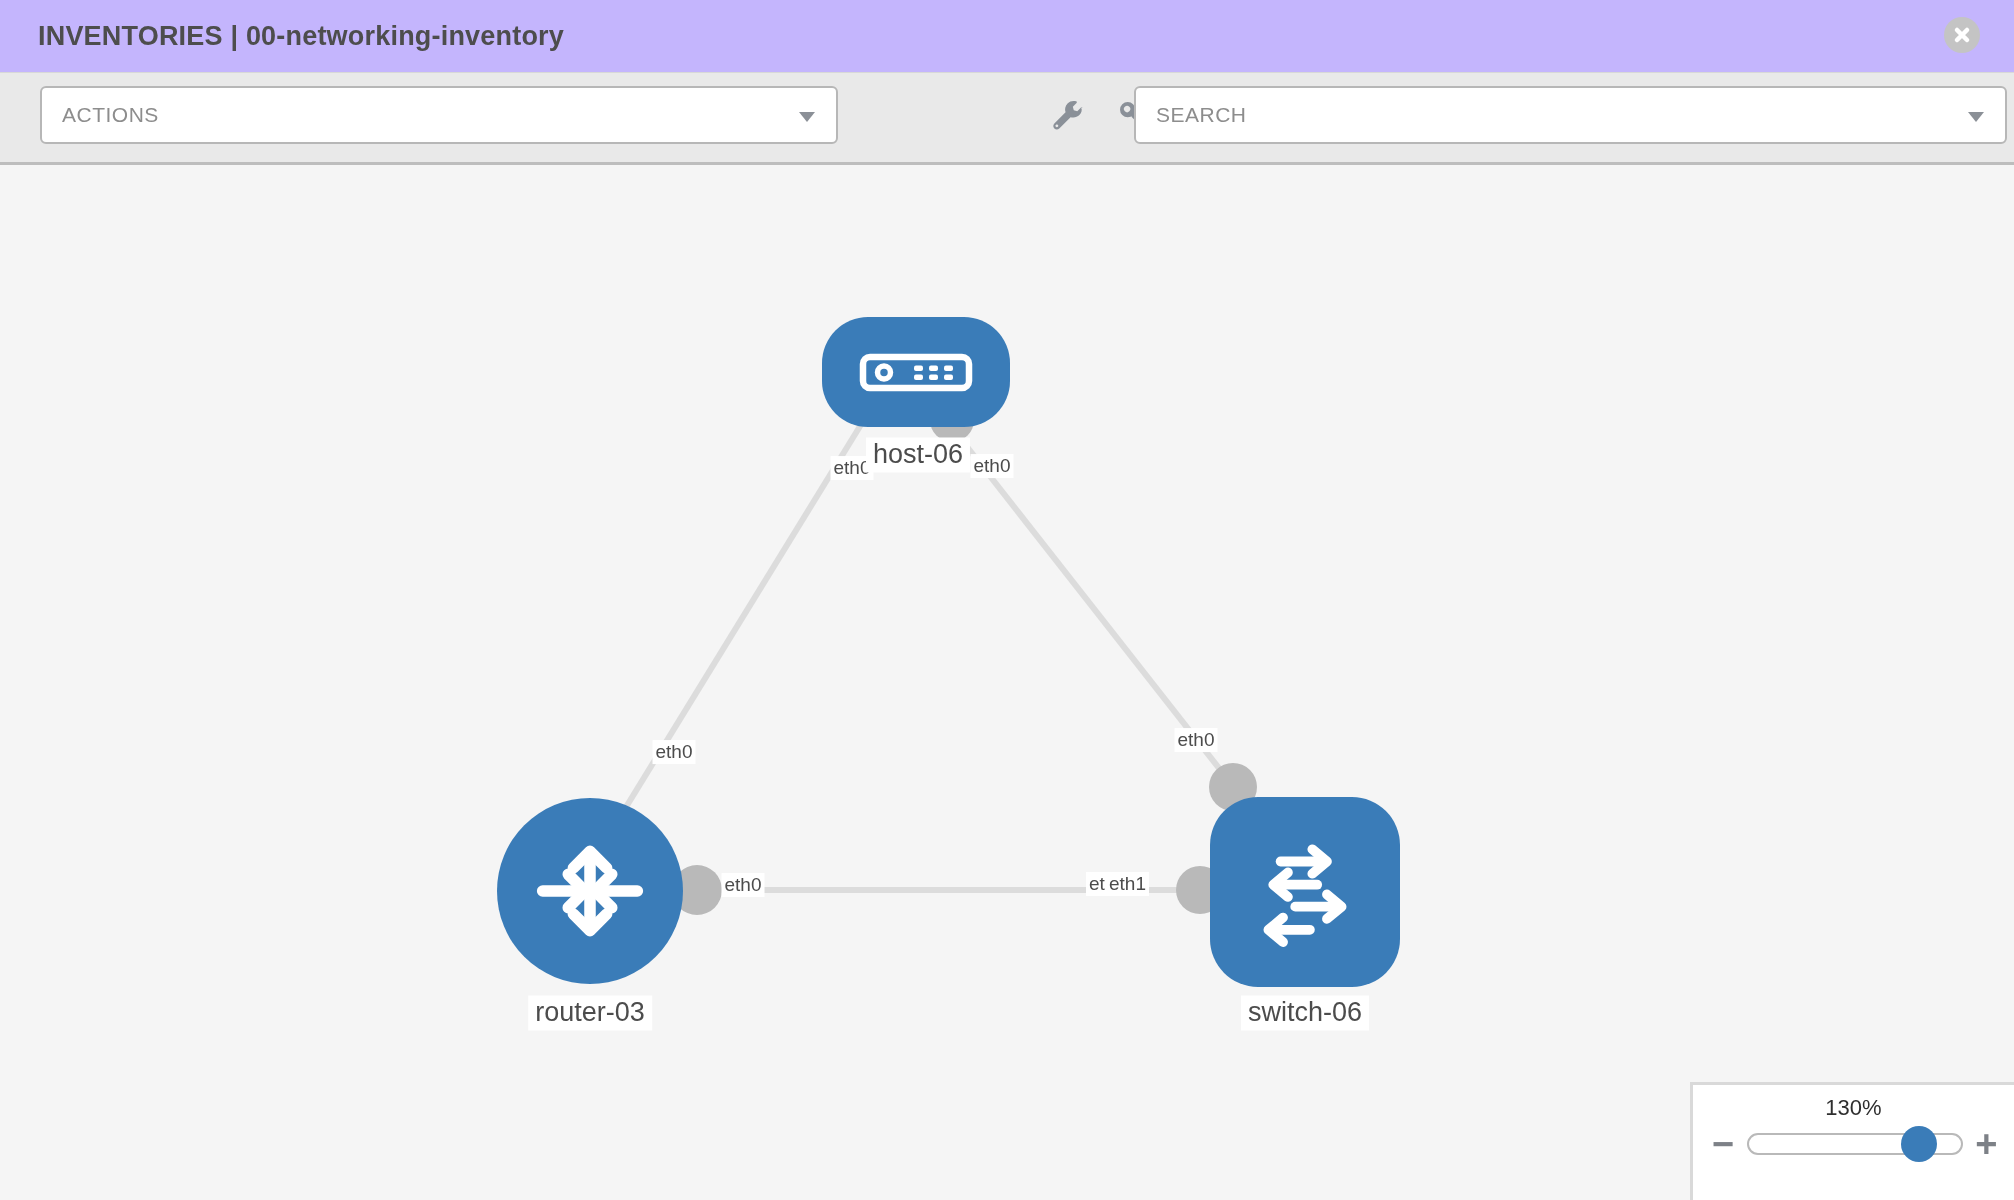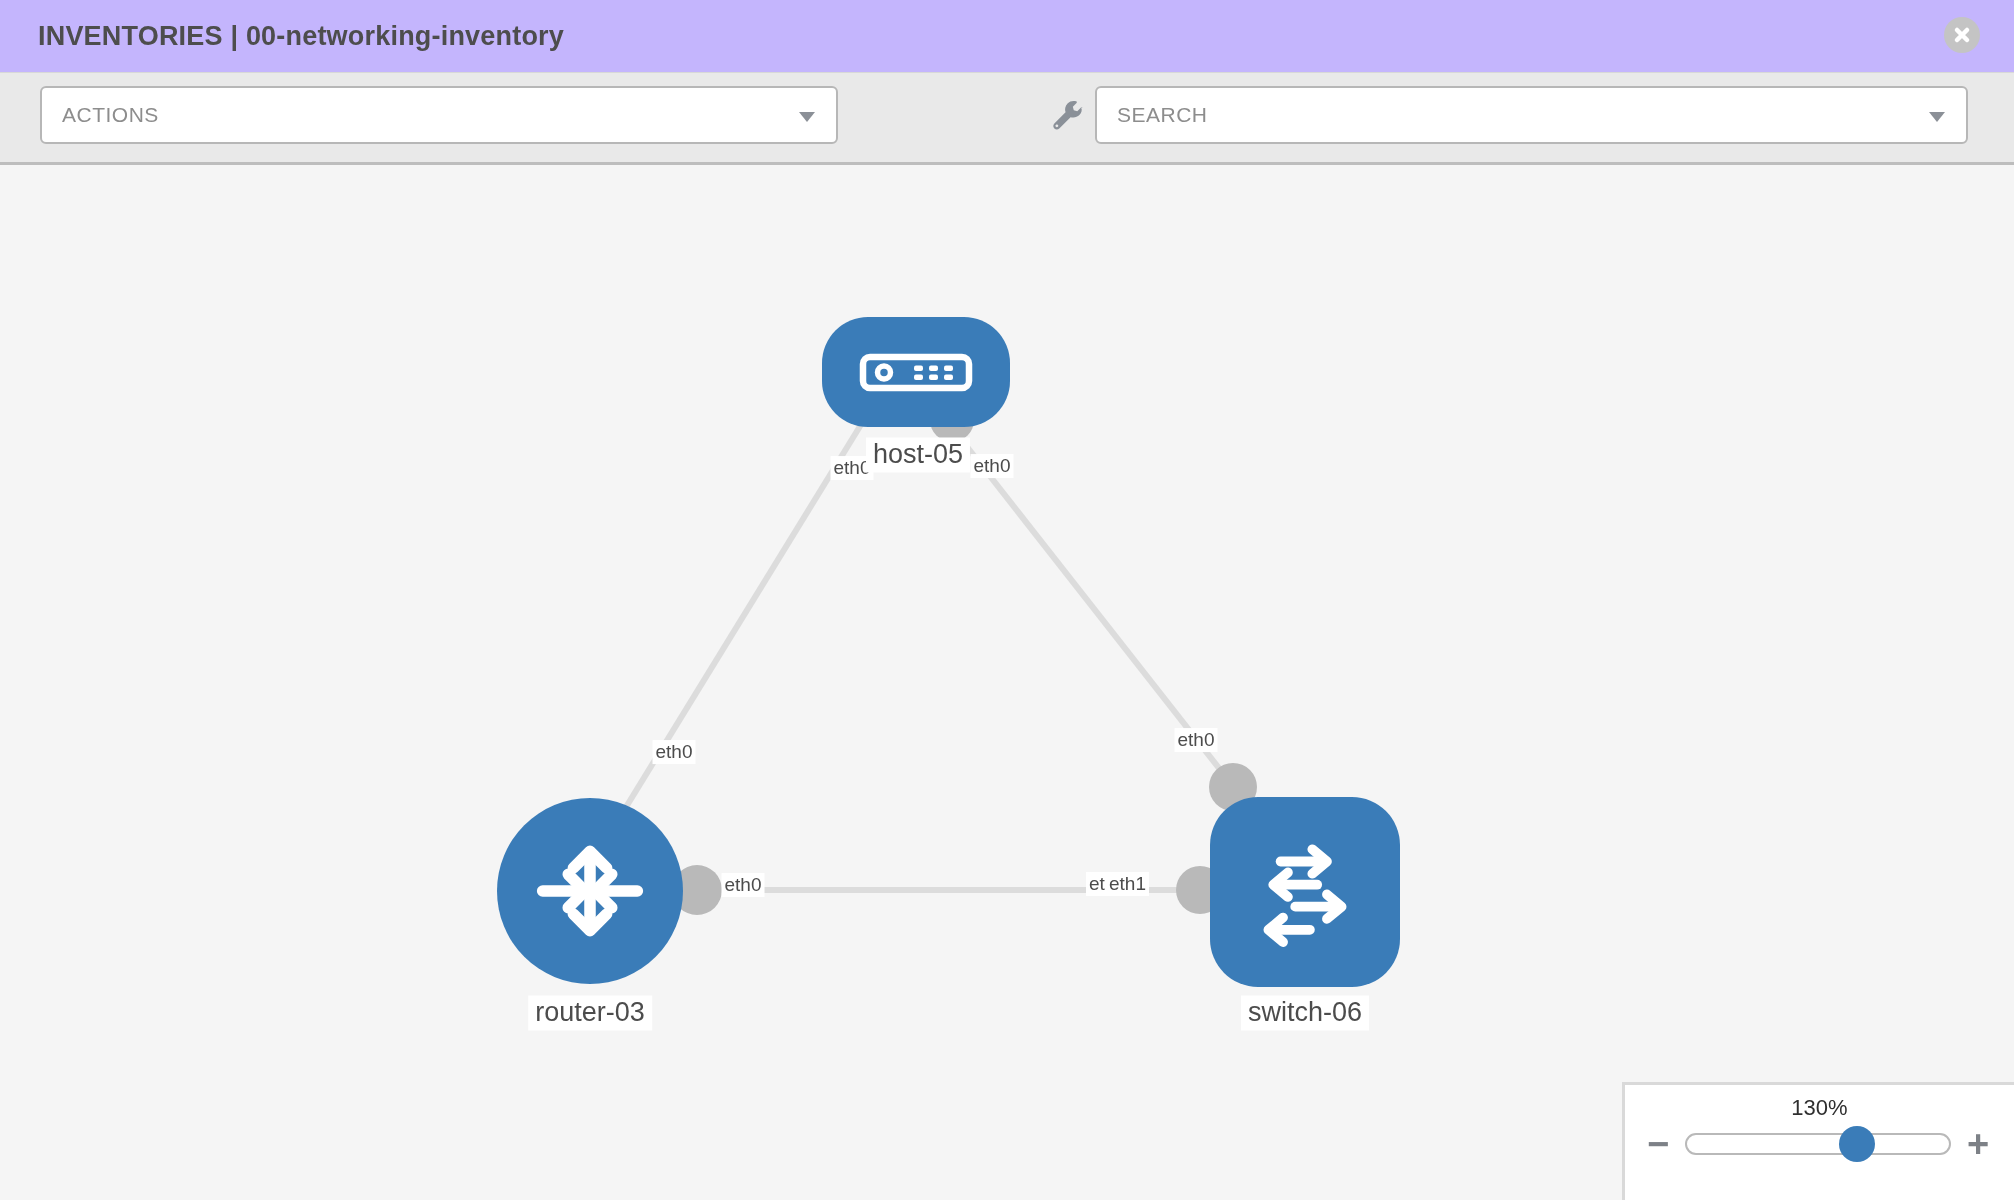--- a/index.html
+++ b/index.html
@@ -29,21 +29,21 @@
   .select-box {
     position: absolute; top: 13px; height: 58px; background: #ffffff;
     border: 2px solid #b7b7b7; border-radius: 6px; display: flex; align-items: center;
     cursor: pointer;
   }
   .select-box .select-label {
     padding-left: 20px; font-size: 21px; color: #8d8d8d; letter-spacing: 0.5px;
   }
   .select-box .caret { position: absolute; right: 20px; top: 23px; }
   .actions-box { left: 40px; width: 798px; }
-  .search-box { left: 1095px; width: 873px; text-align: center; }
+  .search-box { left: 1134px; width: 873px; text-align: center; }
   .tool-icon { position: absolute; cursor: pointer; }
   .wrench { left: 1048px; top: 25px; }
   .key { left: 1115px; top: 24px; }
 
   
   .canvas {
     position: absolute; top: 165px; left: 0; width: 2014px; height: 1035px;
     background: #f5f5f5; overflow: hidden;
   }
   .links-svg { position: absolute; left: 0; top: 0; }
@@ -56,21 +56,21 @@
   .diagram-label {
     position: absolute; background: #ffffff; color: #4c4c4c; white-space: nowrap;
     transform: translate(-50%, -50%); line-height: 1.15;
   }
   .node-label { font-size: 27px; padding: 2px 7px; }
   .if-label   { font-size: 19px; padding: 1px 3px; }
   .if-label.no-center { transform: none; }
 
   
   .zoom-panel {
-    position: absolute; right: 0; bottom: 0; width: 392px; height: 118px;
+    position: absolute; right: 0; bottom: 0; width: 324px; height: 118px;
     background: #ffffff; border-left: 3px solid #d9d9d9; border-top: 3px solid #d9d9d9;
   }
   .zoom-value { text-align: center; margin-top: 10px; font-size: 22px; color: #2f2f2f; }
   .zoom-row { display: flex; align-items: center; padding: 8px 14px 0 16px; }
   .zoom-btn {
     font-size: 38px; font-weight: 700; color: #7d8187; line-height: 30px;
     width: 34px; text-align: center; cursor: pointer; user-select: none;
   }
   .slider-track {
     position: relative; width: 266px; height: 22px; margin: 0 10px;
@@ -184,21 +184,21 @@
   </div>
 
   <div class="diagram-label if-label" style="left:852px; top:303px;">eth0</div>
   <div class="diagram-label if-label" style="left:992px; top:301px;">eth0</div>
   <div class="diagram-label if-label" style="left:674px; top:587px;">eth0</div>
   <div class="diagram-label if-label" style="left:1196px; top:575px;">eth0</div>
   <div class="diagram-label if-label" style="left:743px; top:720px;">eth0</div>
   <div class="diagram-label if-label no-center" style="left:1086px; top:707px;">eth0</div>
   <div class="diagram-label if-label no-center" style="left:1106px; top:707px;">eth1</div>
 
-  <div class="diagram-label node-label" style="left:918px; top:290px;">host-05</div>
+  <div class="diagram-label node-label" style="left:918px; top:290px;">host-06</div>
   <div class="diagram-label node-label" style="left:590px; top:848px;">router-03</div>
   <div class="diagram-label node-label" style="left:1305px; top:848px;">switch-06</div>
 
   <div class="zoom-panel">
     <div class="zoom-value">130%</div>
     <div class="zoom-row">
       <div class="zoom-btn">−</div>
       <div class="slider-track">
         <div class="slider-handle"></div>
       </div>

